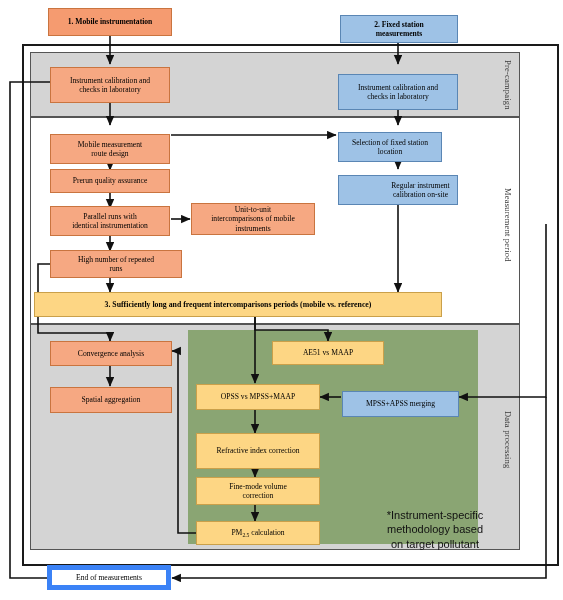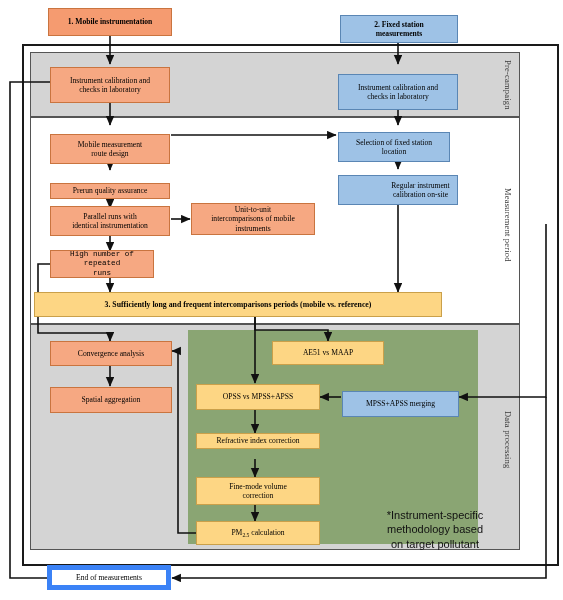--- a/index.html
+++ b/index.html
@@ -122,45 +122,45 @@
     </span>
   </div>
 
   <div class="nodebox orange" style="left:50px;top:125px;width:120px;height:30px;margin-top:9px;">
     <span>
       <span>Mobile measurement</span><br>
       <span>route design</span>
     </span>
   </div>
 
-  <div class="nodebox orange" style="left:50px;top:169px;width:120px;height:16px;margin-top:14px;">Prerun quality assurance</div>
+  <div class="nodebox orange" style="left:50px;top:169px;width:120px;height:24px;">Prerun quality assurance</div>
 
   <div class="nodebox orange" style="left:50px;top:206px;width:120px;height:30px;">
     <span>
       <span>Parallel runs with</span><br>
       <span>identical instrumentation</span>
     </span>
   </div>
 
   <div class="nodebox orange" style="left:191px;top:203px;width:124px;height:32px;font-family:Liberation Serif, serif;">
     <span>
       <span>Unit-to-unit</span><br>
       <span>intercomparisons of mobile</span><br>
       <span>instruments</span>
     </span>
   </div>
 
-  <div class="nodebox orange" style="left:50px;top:250px;width:104px;height:28px;font-family:Liberation Mono, monospace;">
+  <div class="nodebox orange" style="left:50px;top:250px;width:132px;height:28px;">
     <span>
       <span>High number of repeated</span><br>
       <span>runs</span>
     </span>
   </div>
 
-  <div class="nodebox blue" style="left:338px;top:125px;width:112px;height:30px;">
+  <div class="nodebox blue" style="left:338px;top:125px;width:104px;height:30px;">
     <span>
       <span>Selection of fixed station</span><br>
       <span>location</span>
     </span>
   </div>
 
   <div class="nodebox blue" style="left:338px;top:168px;width:120px;height:30px;padding-left:48px;">
     <span>
       <span>Regular instrument</span><br>
       <span>calibration on-site</span>
@@ -168,25 +168,25 @@
   </div>
 
   <div class="nodebox yellow bold" style="left:34px;top:292px;width:408px;height:25px;font-size:7.8px;">3. Sufficiently long and frequent intercomparisons periods (mobile vs. reference)</div>
 
   <div class="nodebox orange" style="left:50px;top:341px;width:122px;height:25px;">Convergence  analysis</div>
 
   <div class="nodebox orange" style="left:50px;top:387px;width:122px;height:26px;">Spatial aggregation</div>
 
   <div class="nodebox yellow" style="left:272px;top:341px;width:112px;height:24px;">AE51 vs MAAP</div>
 
-  <div class="nodebox yellow" style="left:196px;top:384px;width:124px;height:26px;">OPSS vs MPSS+APSS</div>
+  <div class="nodebox yellow" style="left:196px;top:384px;width:124px;height:26px;">OPSS vs MPSS+MAAP</div>
 
   <div class="nodebox blue" style="left:342px;top:384px;width:117px;height:26px;">MPSS+APSS merging</div>
 
-  <div class="nodebox yellow" style="left:196px;top:433px;width:124px;height:16px;">Refractive index correction</div>
+  <div class="nodebox yellow" style="left:196px;top:433px;width:124px;height:36px;">Refractive index correction</div>
 
   <div class="nodebox yellow" style="left:196px;top:477px;width:124px;height:28px;">
     <span>
       <span>Fine-mode volume</span><br>
       <span>correction</span>
     </span>
   </div>
 
   <div class="nodebox yellow" style="left:196px;top:521px;width:124px;height:24px;">
     <span>

